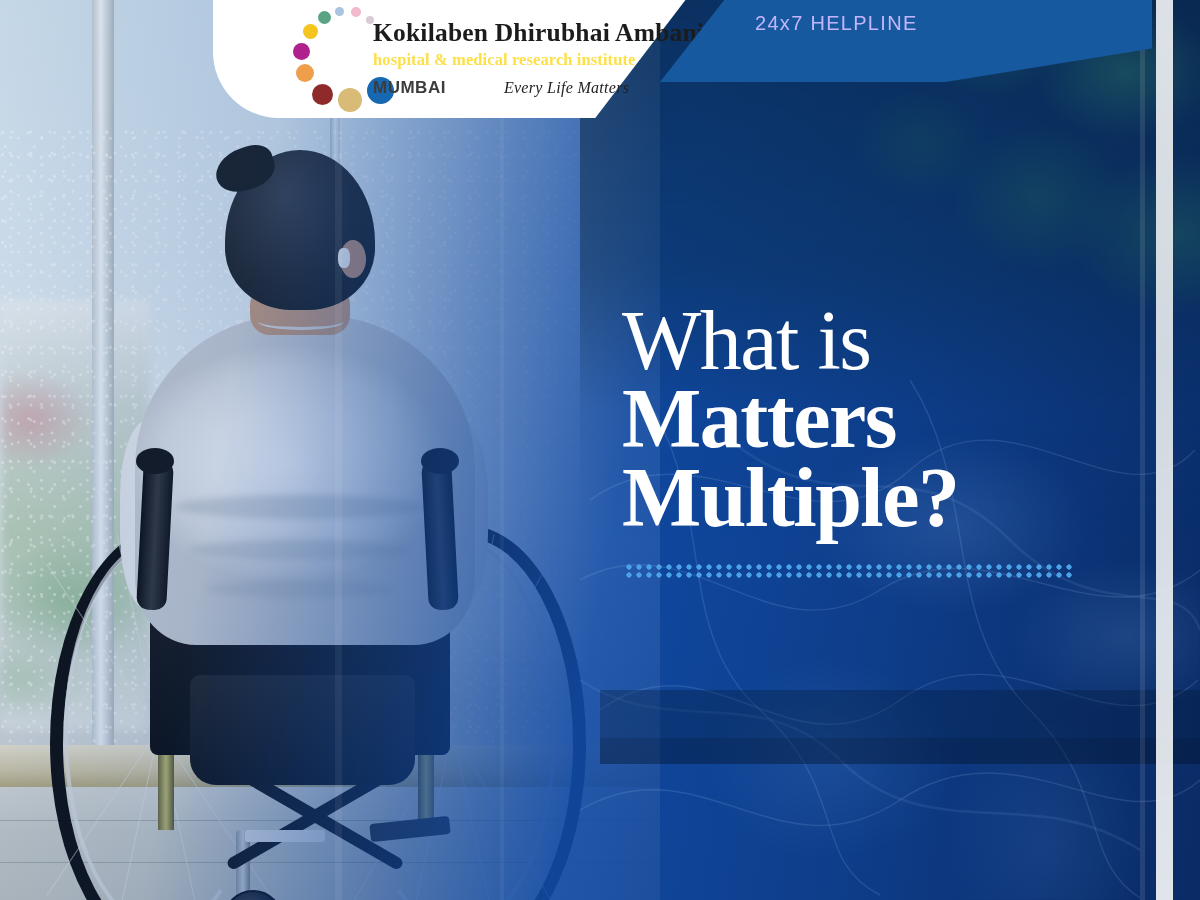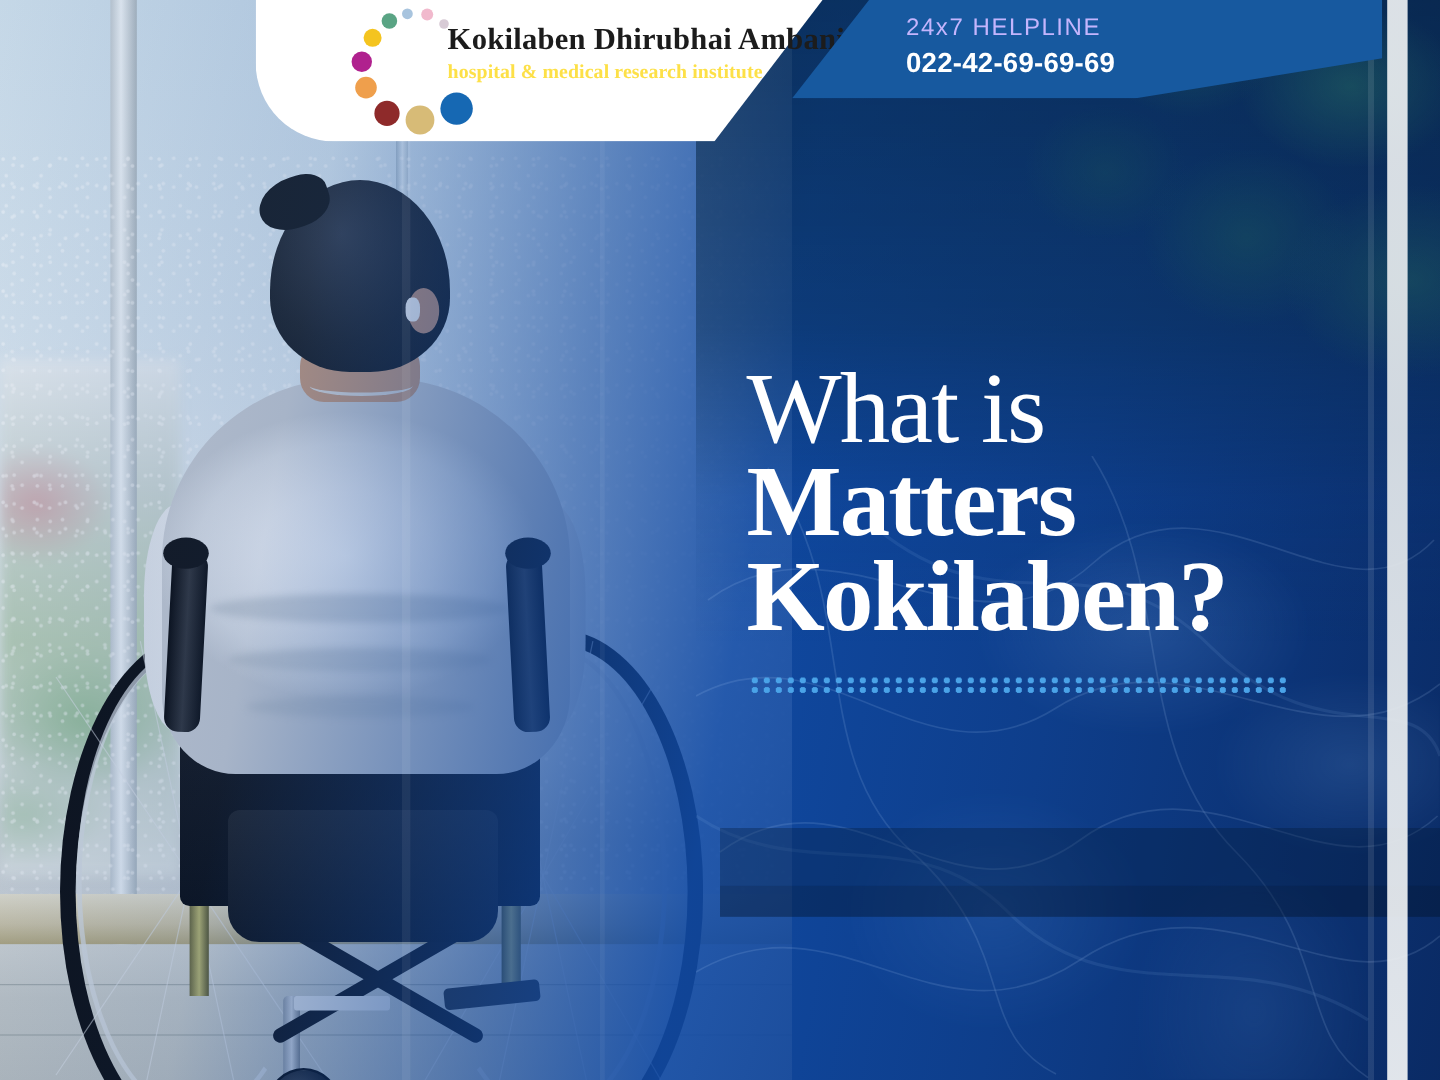--- a/index.html
+++ b/index.html
@@ -313,29 +313,32 @@
       <span class="dot" style="left:5px;top:38px;width:17px;height:17px;background:#b0218e;"></span>
       <span class="dot" style="left:8px;top:59px;width:18px;height:18px;background:#ef9f4c;"></span>
       <span class="dot" style="left:24px;top:79px;width:21px;height:21px;background:#8e2a2a;"></span>
       <span class="dot" style="left:50px;top:83px;width:24px;height:24px;background:#d7bb77;"></span>
       <span class="dot" style="left:79px;top:72px;width:27px;height:27px;background:#1668b3;"></span>
     </div>
 
     <div class="logo-text">
       <div class="logo-name">Kokilaben Dhirubhai Ambani</div>
       <div class="logo-sub">hospital &amp; medical research institute</div>
+      <div class="logo-row3">
+        <span class="logo-city">MUMBAI</span>
+        <span class="logo-tag">Every Life Matters</span>
+      </div>
     </div>
   </div>
 
   <div class="helpbar"></div>
   <div class="help-inner">
     <div class="help-label">24x7 HELPLINE</div>
-    <div class="help-number">022-42-69-69-69</div>
   </div>
 
   <div class="headline">
     <div class="hl1">What is</div>
     <div class="hl2">Matters</div>
-    <div class="hl3">Kokilaben?</div>
+    <div class="hl3">Multiple?</div>
   </div>
   <div class="dotrule"></div>
 
 </div>
 
 </body></html>

